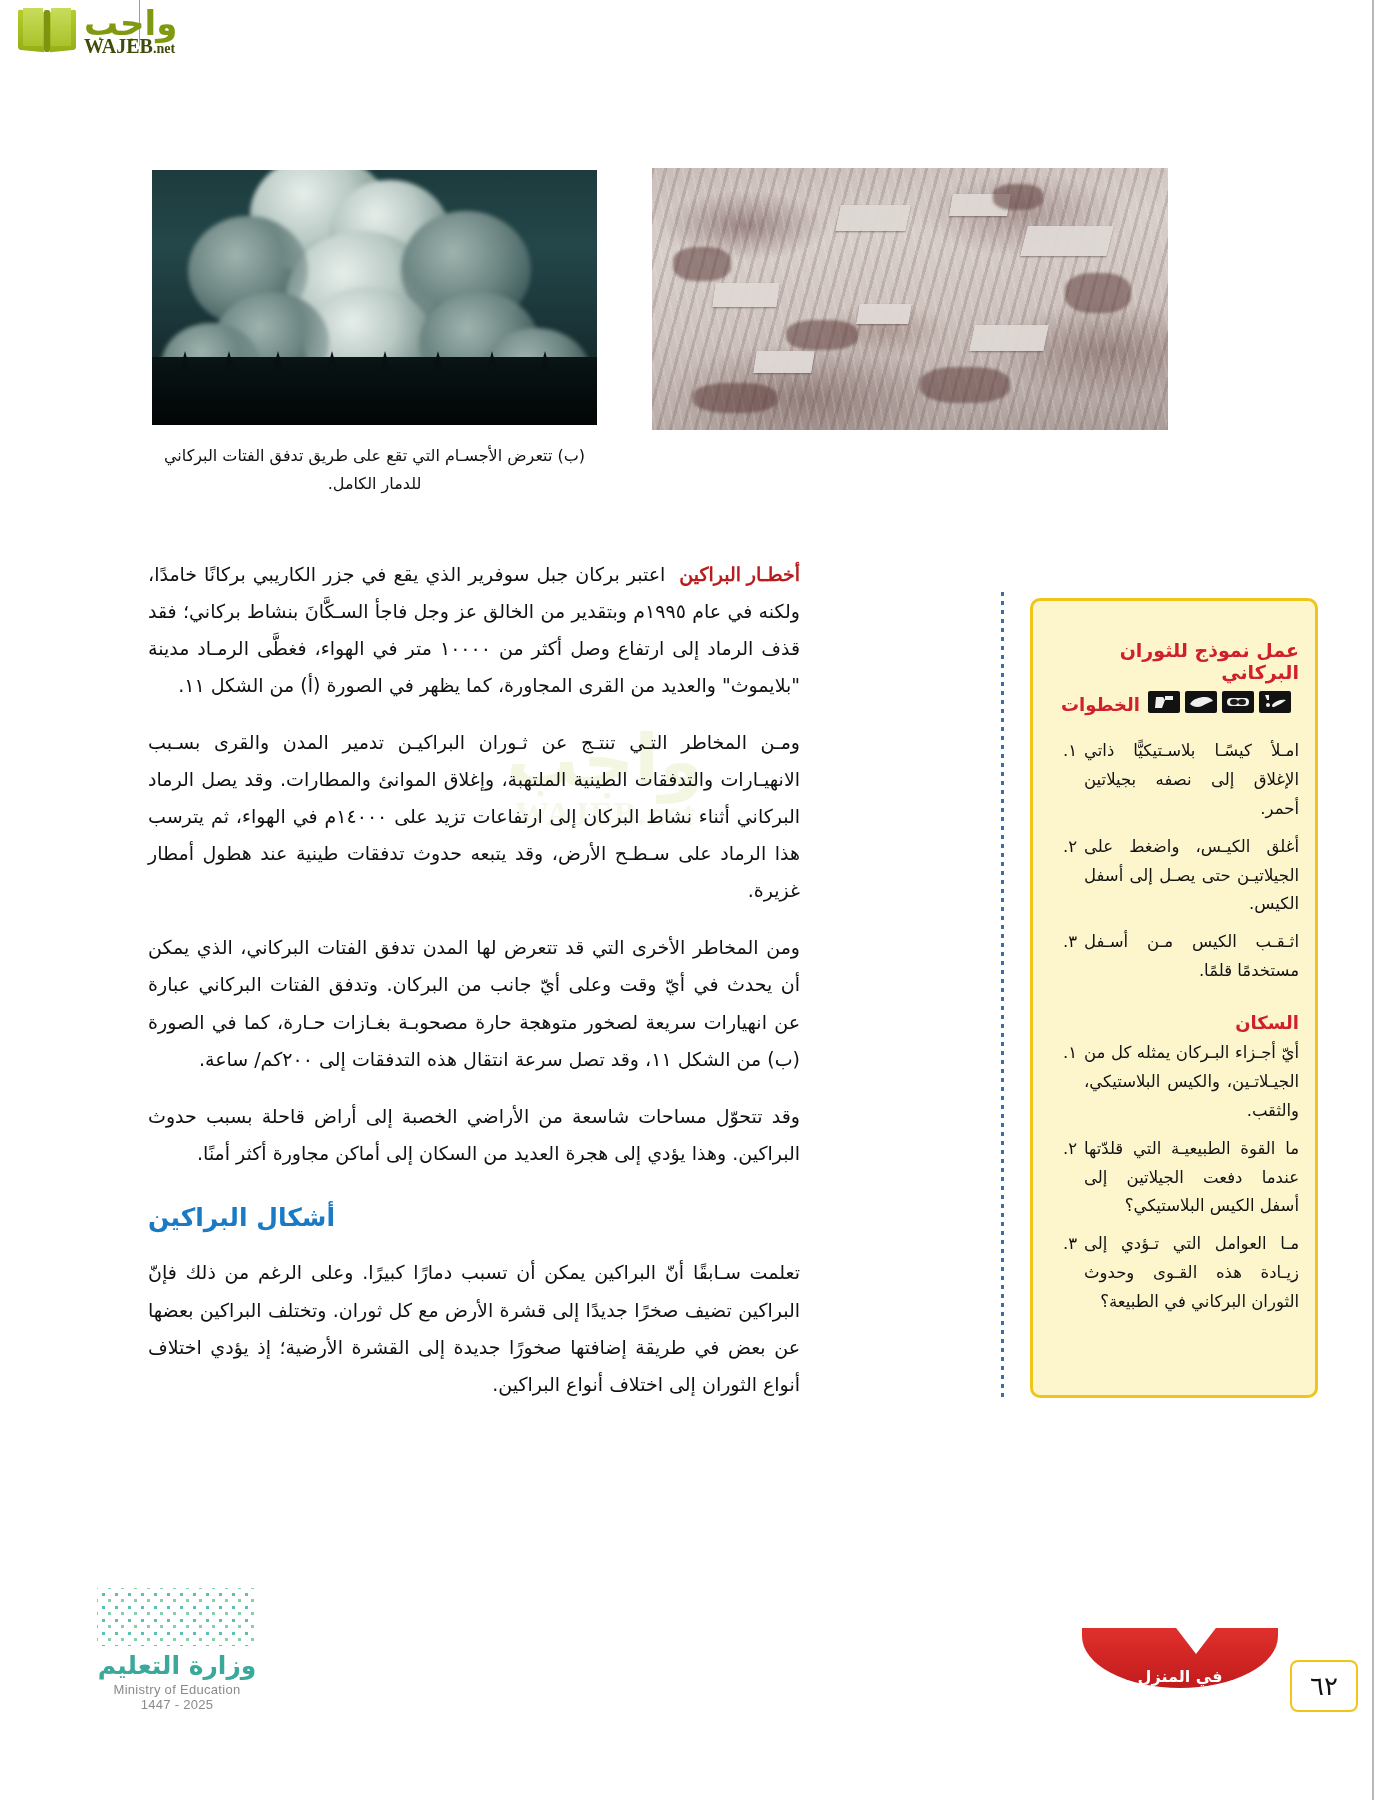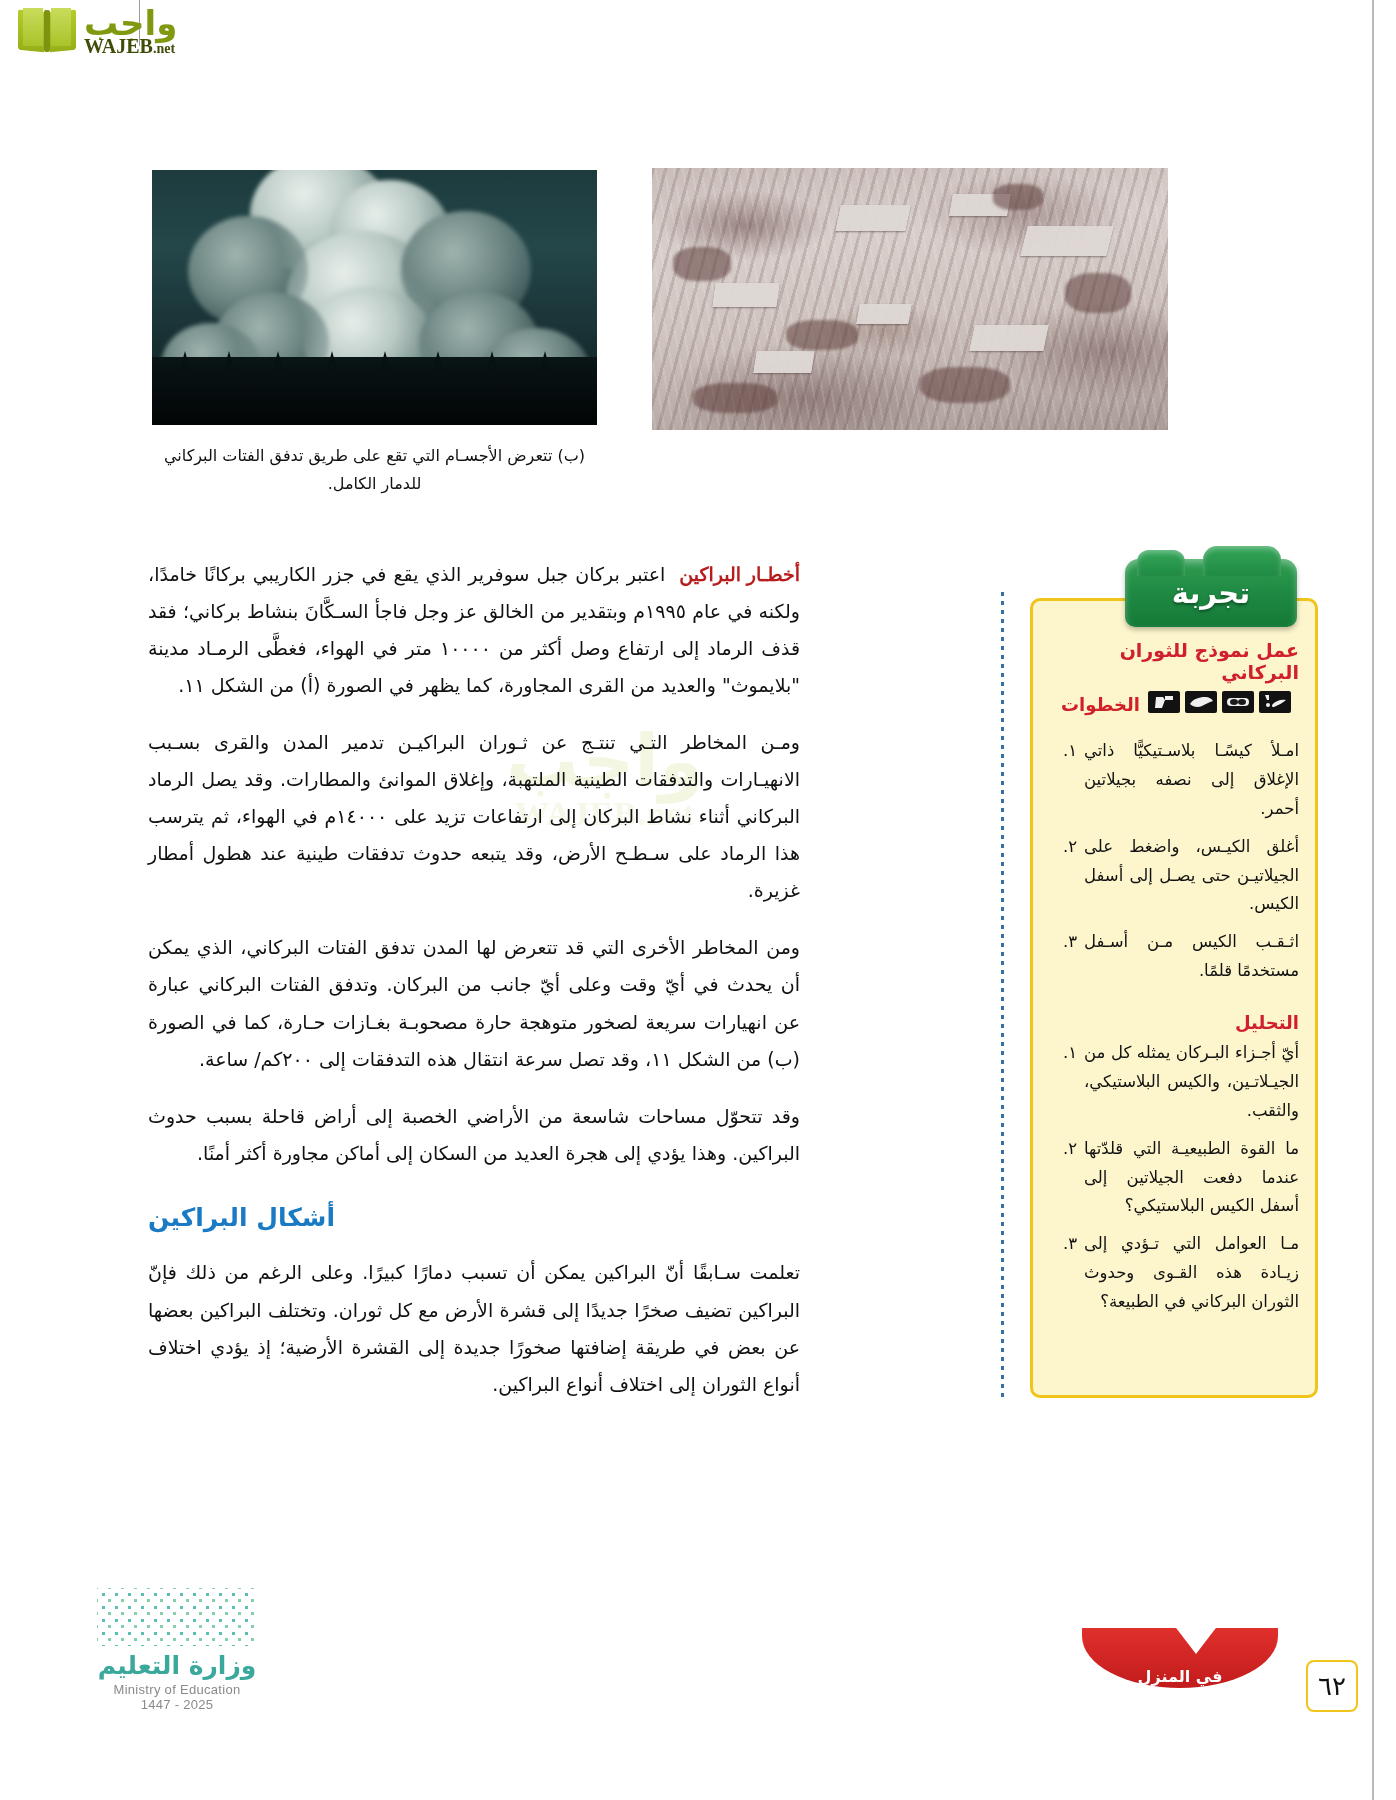--- a/index.html
+++ b/index.html
@@ -378,21 +378,21 @@
     text-align: center;
     color: #fff; font-size: 16px; font-weight: bold;
     direction: rtl;
   }
 
   
   .pagenum {
     position: absolute;
     bottom: 88px;
     right: 38px;
-    width: 52px; height: 52px;
+    width: 68px; height: 52px;
     border: 2px solid #f0c419;
     border-radius: 8px;
     background: #fff;
     display: flex; align-items: center; justify-content: center;
     font-size: 26px; color: #111; font-weight: normal;
     direction: rtl;
   }
 
   
   .ministry {
@@ -509,23 +509,20 @@
     <p>وقد تتحوّل مساحات شاسعة من الأراضي الخصبة إلى أراض قاحلة بسبب حدوث البراكين. وهذا يؤدي إلى هجرة العديد من السكان إلى أماكن مجاورة أكثر أمنًا.</p>
 
     <h2 class="section">أشكال البراكين</h2>
     <p>تعلمت سـابقًا أنّ البراكين يمكن أن تسبب دمارًا كبيرًا. وعلى الرغم من ذلك فإنّ البراكين تضيف صخرًا جديدًا إلى قشرة الأرض مع كل ثوران. وتختلف البراكين بعضها عن بعض في طريقة إضافتها صخورًا جديدة إلى القشرة الأرضية؛ إذ يؤدي اختلاف أنواع الثوران إلى اختلاف أنواع البراكين.</p>
   </div>
 
   <div class="sep-dots"></div>
 
   <div class="sidebar">
 
-    <div class="tab-green">
-      <span>تجربة</span>
-    </div>
 
     <div class="sb-inner">
       <div class="sb-title">عمل نموذج للثوران البركاني</div>
 
       <div class="steps-head-row">
         <div class="sb-head" style="margin:0">الخطوات</div>
         <div class="safety-row" style="margin-right:0">
           <div class="sicon">
             <svg width="24" height="16" viewBox="0 0 24 16">
                 <path d="M4 3h7l2 3-3 8H3z" fill="#efefef"></path>
@@ -562,21 +559,21 @@
         <li>
           <span class="num">٢.</span>
           <span class="txt">أغلق الكيـس، واضغط على الجيلاتيـن حتى يصـل إلى أسفل الكيس.</span>
         </li>
         <li>
           <span class="num">٣.</span>
           <span class="txt">اثـقـب الكيس مـن أسـفل مستخدمًا قلمًا.</span>
         </li>
       </ol>
 
-      <div class="sb-head" style="margin-top:26px">التحليل</div>
+      <div class="sb-head" style="margin-top:26px">السكان</div>
 
       <ol class="sb-list">
         <li>
           <span class="num">١.</span>
           <span class="txt">أيّ أجـزاء البـركان يمثله كل من الجيـلاتـين، والكيس البلاستيكي، والثقب.</span>
         </li>
         <li>
           <span class="num">٢.</span>
           <span class="txt">ما القوة الطبيعيـة التي قلدّتها عندما دفعت الجيلاتين إلى أسفل الكيس البلاستيكي؟</span>
         </li>

